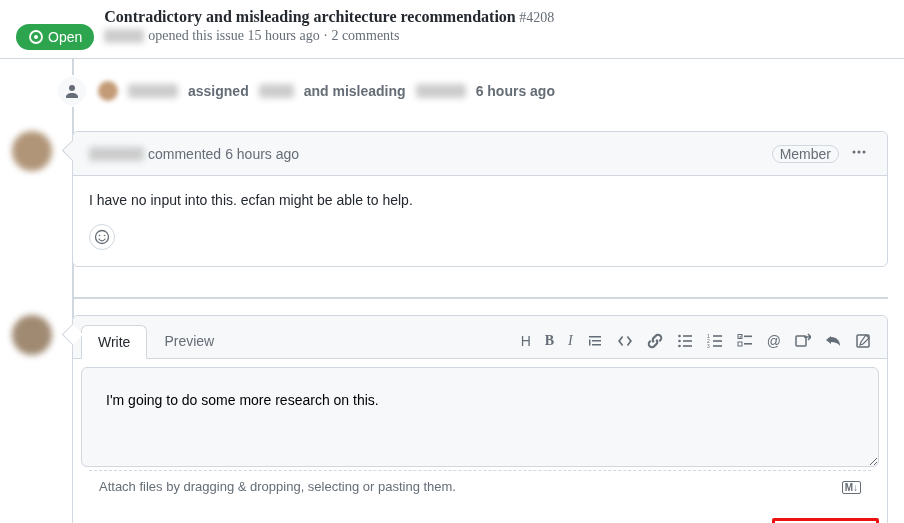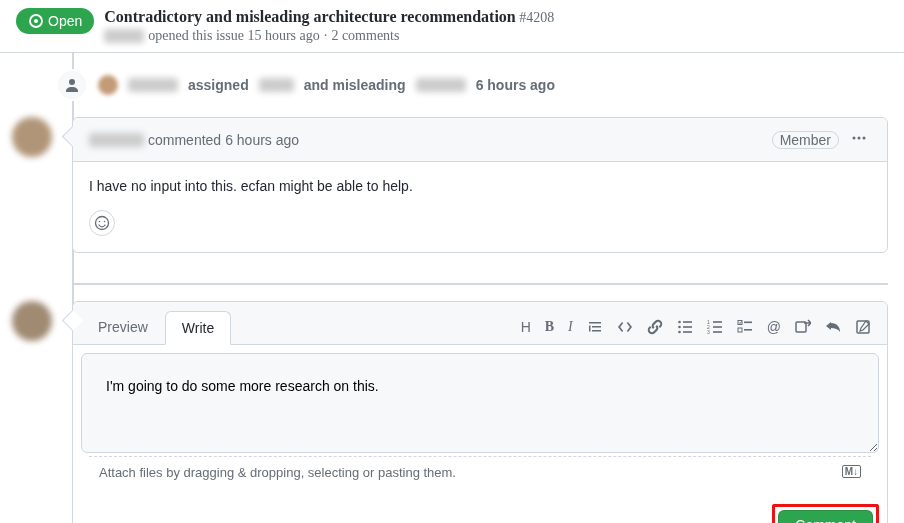--- a/index.html
+++ b/index.html
@@ -1,31 +1,31 @@
 <!DOCTYPE html>
 <html><head>
 <meta charset="utf-8">
 <style>
 * { box-sizing: border-box; margin: 0; padding: 0; }
 body { font-family: -apple-system, BlinkMacSystemFont, "Segoe UI", Helvetica, Arial, sans-serif; font-size: 14px; color: #24292f; background: #fff; }
 .header { display: flex; align-items: flex-start; padding: 8px 16px; border-bottom: 1px solid #d0d7de; gap: 10px; }
-.open-badge { background: #2da44e; color: #fff; border-radius: 20px; padding: 5px 12px; display: inline-flex; align-items: flex-end; gap: 4px; font-weight: 500; font-size: 14px; }
+.open-badge { background: #2da44e; color: #fff; border-radius: 20px; padding: 5px 12px; display: inline-flex; align-items: flex-end; gap: 4px; font-weight: 500; font-size: 14px; margin-top: 16px; }
 .open-badge svg { width: 16px; height: 16px; }
 .header-content { flex: 1; font-family: Liberation Serif, serif; }
 .issue-title { font-size: 16px; font-weight: 600; color: #24292f; }
 .issue-number { color: #656d76; font-weight: 400; }
 .header-meta { font-size: 14px; color: #656d76; margin-top: 2px; display: flex; align-items: center; gap: 4px; }
 .blur-name { display: inline-block; background: #ccc; filter: blur(3px); border-radius: 3px; height: 14px; width: 40px; }
 .timeline { position: relative; padding-left: 72px; padding-right: 16px; }
 .timeline-item { display: flex; align-items: center; padding: 16px 0 16px 0; gap: 10px; color: #656d76; font-size: 14px; font-weight: bold; }
 .timeline-badge { width: 32px; height: 32px; border-radius: 50%; border: 2px solid #fff; background: #f6f8fa; display: flex; align-items: center; justify-content: center; margin-left: -16px; }
 .timeline-badge svg { width: 16px; height: 16px; fill: #656d76; }
 .avatar-sm { width: 20px; height: 20px; border-radius: 50%; background: #c39b77; filter: blur(2px); display: inline-block; vertical-align: middle; }
 .vline { position: absolute; left: 72px; top: 0; bottom: 0; width: 2px; background: #d0d7de; z-index: -1; }
-.comment-container { position: relative; }
+.comment-container { position: relative; margin-top: 8px; }
 .comment-avatar { position: absolute; left: -60px; top: 0; width: 40px; height: 40px; border-radius: 50%; background: #b19578; filter: blur(3px); }
 .comment-box { border: 1px solid #d0d7de; border-radius: 6px; background: #fff; position: relative; }
 .comment-box::before { content: ""; position: absolute; left: -8px; top: 11px; width: 14px; height: 14px; background: #f6f8fa; border-left: 1px solid #d0d7de; border-bottom: 1px solid #d0d7de; transform: rotate(45deg); }
 .comment-header { background: #f6f8fa; border-bottom: 1px solid #d0d7de; padding: 8px 16px; display: flex; align-items: center; border-radius: 6px 6px 0 0; color: #656d76; }
 .comment-header-left { display: flex; align-items: center; gap: 4px; flex: 1; }
 .member-badge { border: 1px solid #d0d7de; border-radius: 20px; padding: 0 7px; font-size: 14px; color: #656d76; margin-right: 8px; }
 .kebab { cursor: pointer; padding: 4px; color: #656d76; }
 .comment-body { padding: 16px; }
 .emoji-btn { margin: 0 16px 16px 16px; width: 26px; height: 26px; border: 1px solid #d0d7de; border-radius: 50%; display: flex; align-items: center; justify-content: center; color: #656d76; cursor: pointer; }
 .compose-area { margin-top: 30px; padding-top: 16px; border-top: 2px solid #d0d7de; position: relative; }
@@ -33,21 +33,21 @@
 .compose-box { border: 1px solid #d0d7de; border-radius: 6px; background: #fff; position: relative; }
 .compose-box::before { content: ""; position: absolute; left: -8px; top: 11px; width: 14px; height: 14px; background: #fff; border-left: 1px solid #d0d7de; border-bottom: 1px solid #d0d7de; transform: rotate(45deg); }
 .tabs-bar { display: flex; align-items: center; padding: 8px 8px 0 8px; background: #f6f8fa; border-bottom: 1px solid #d0d7de; border-radius: 6px 6px 0 0; }
 .tab { padding: 8px 16px; font-size: 14px; color: #656d76; cursor: pointer; border: 1px solid transparent; }
 .tab.active { background: #fff; border: 1px solid #d0d7de; border-bottom-color: #fff; border-radius: 6px 6px 0 0; margin-bottom: -1px; color: #24292f; }
 .toolbar { margin-left: auto; display: flex; gap: 14px; padding-right: 8px; color: #656d76; align-items: center; }
 .toolbar-btn { cursor: pointer; display: flex; align-items: center; }
 .toolbar svg { width: 16px; height: 16px; fill: currentColor; }
 .textarea-wrap { padding: 8px; }
 textarea { width: 100%; min-height: 100px; border: 1px solid #d0d7de; border-radius: 6px; padding: 24px; font-family: inherit; font-size: 14px; resize: vertical; background: #f6f8fa; }
-.attach-bar { border-top: 1px dashed #d0d7de; padding: 8px 10px; font-size: 13px; color: #656d76; display: flex; align-items: flex-start; justify-content: space-between; margin: 0 8px; }
+.attach-bar { border-top: 1px dashed #d0d7de; padding: 8px 10px; font-size: 13px; color: #656d76; display: flex; align-items: flex-end; justify-content: space-between; margin: 0 8px; }
 .md-icon { font-size: 10px; font-weight: bold; border: 1px solid #656d76; padding: 0 2px; border-radius: 2px; }
 .footer-actions { display: flex; justify-content: flex-end; padding: 8px; }
 .comment-btn-wrap { border: 3px solid #e11; padding: 3px; border-radius: 2px; }
 .comment-btn { background: #2da44e; color: #fff; border: 1px solid rgba(27,31,36,0.15); border-radius: 6px; padding: 6px 16px; font-size: 14px; font-weight: 500; cursor: pointer; }
 .bold-i { font-weight: bold; font-family: serif; }
 .italic-i { font-style: italic; font-family: serif; }
 </style>
 </head>
 <body>
 
@@ -116,22 +116,22 @@
             <path d="M5 10c.8 1.2 2 1.8 3 1.8s2.2-.6 3-1.8" stroke-linecap="round"></path>
           </svg>
       </div>
     </div>
   </div>
 
   <div class="compose-area">
     <div class="compose-avatar"></div>
     <div class="compose-box">
       <div class="tabs-bar">
+        <div class="tab active">Write</div>
         <div class="tab">Preview</div>
-        <div class="tab active">Write</div>
         <div class="toolbar">
           <span class="toolbar-btn">H</span>
           <span class="toolbar-btn bold-i">B</span>
           <span class="toolbar-btn italic-i">I</span>
           <span class="toolbar-btn">
               <svg viewBox="0 0 16 16">
                 <path d="M2 3h12v1.5H2zM5 7h9v1.5H5zM5 11h9v1.5H5zM2 6.5h1.5v6H2z"></path>
               </svg>
             </span>
           <span class="toolbar-btn">

